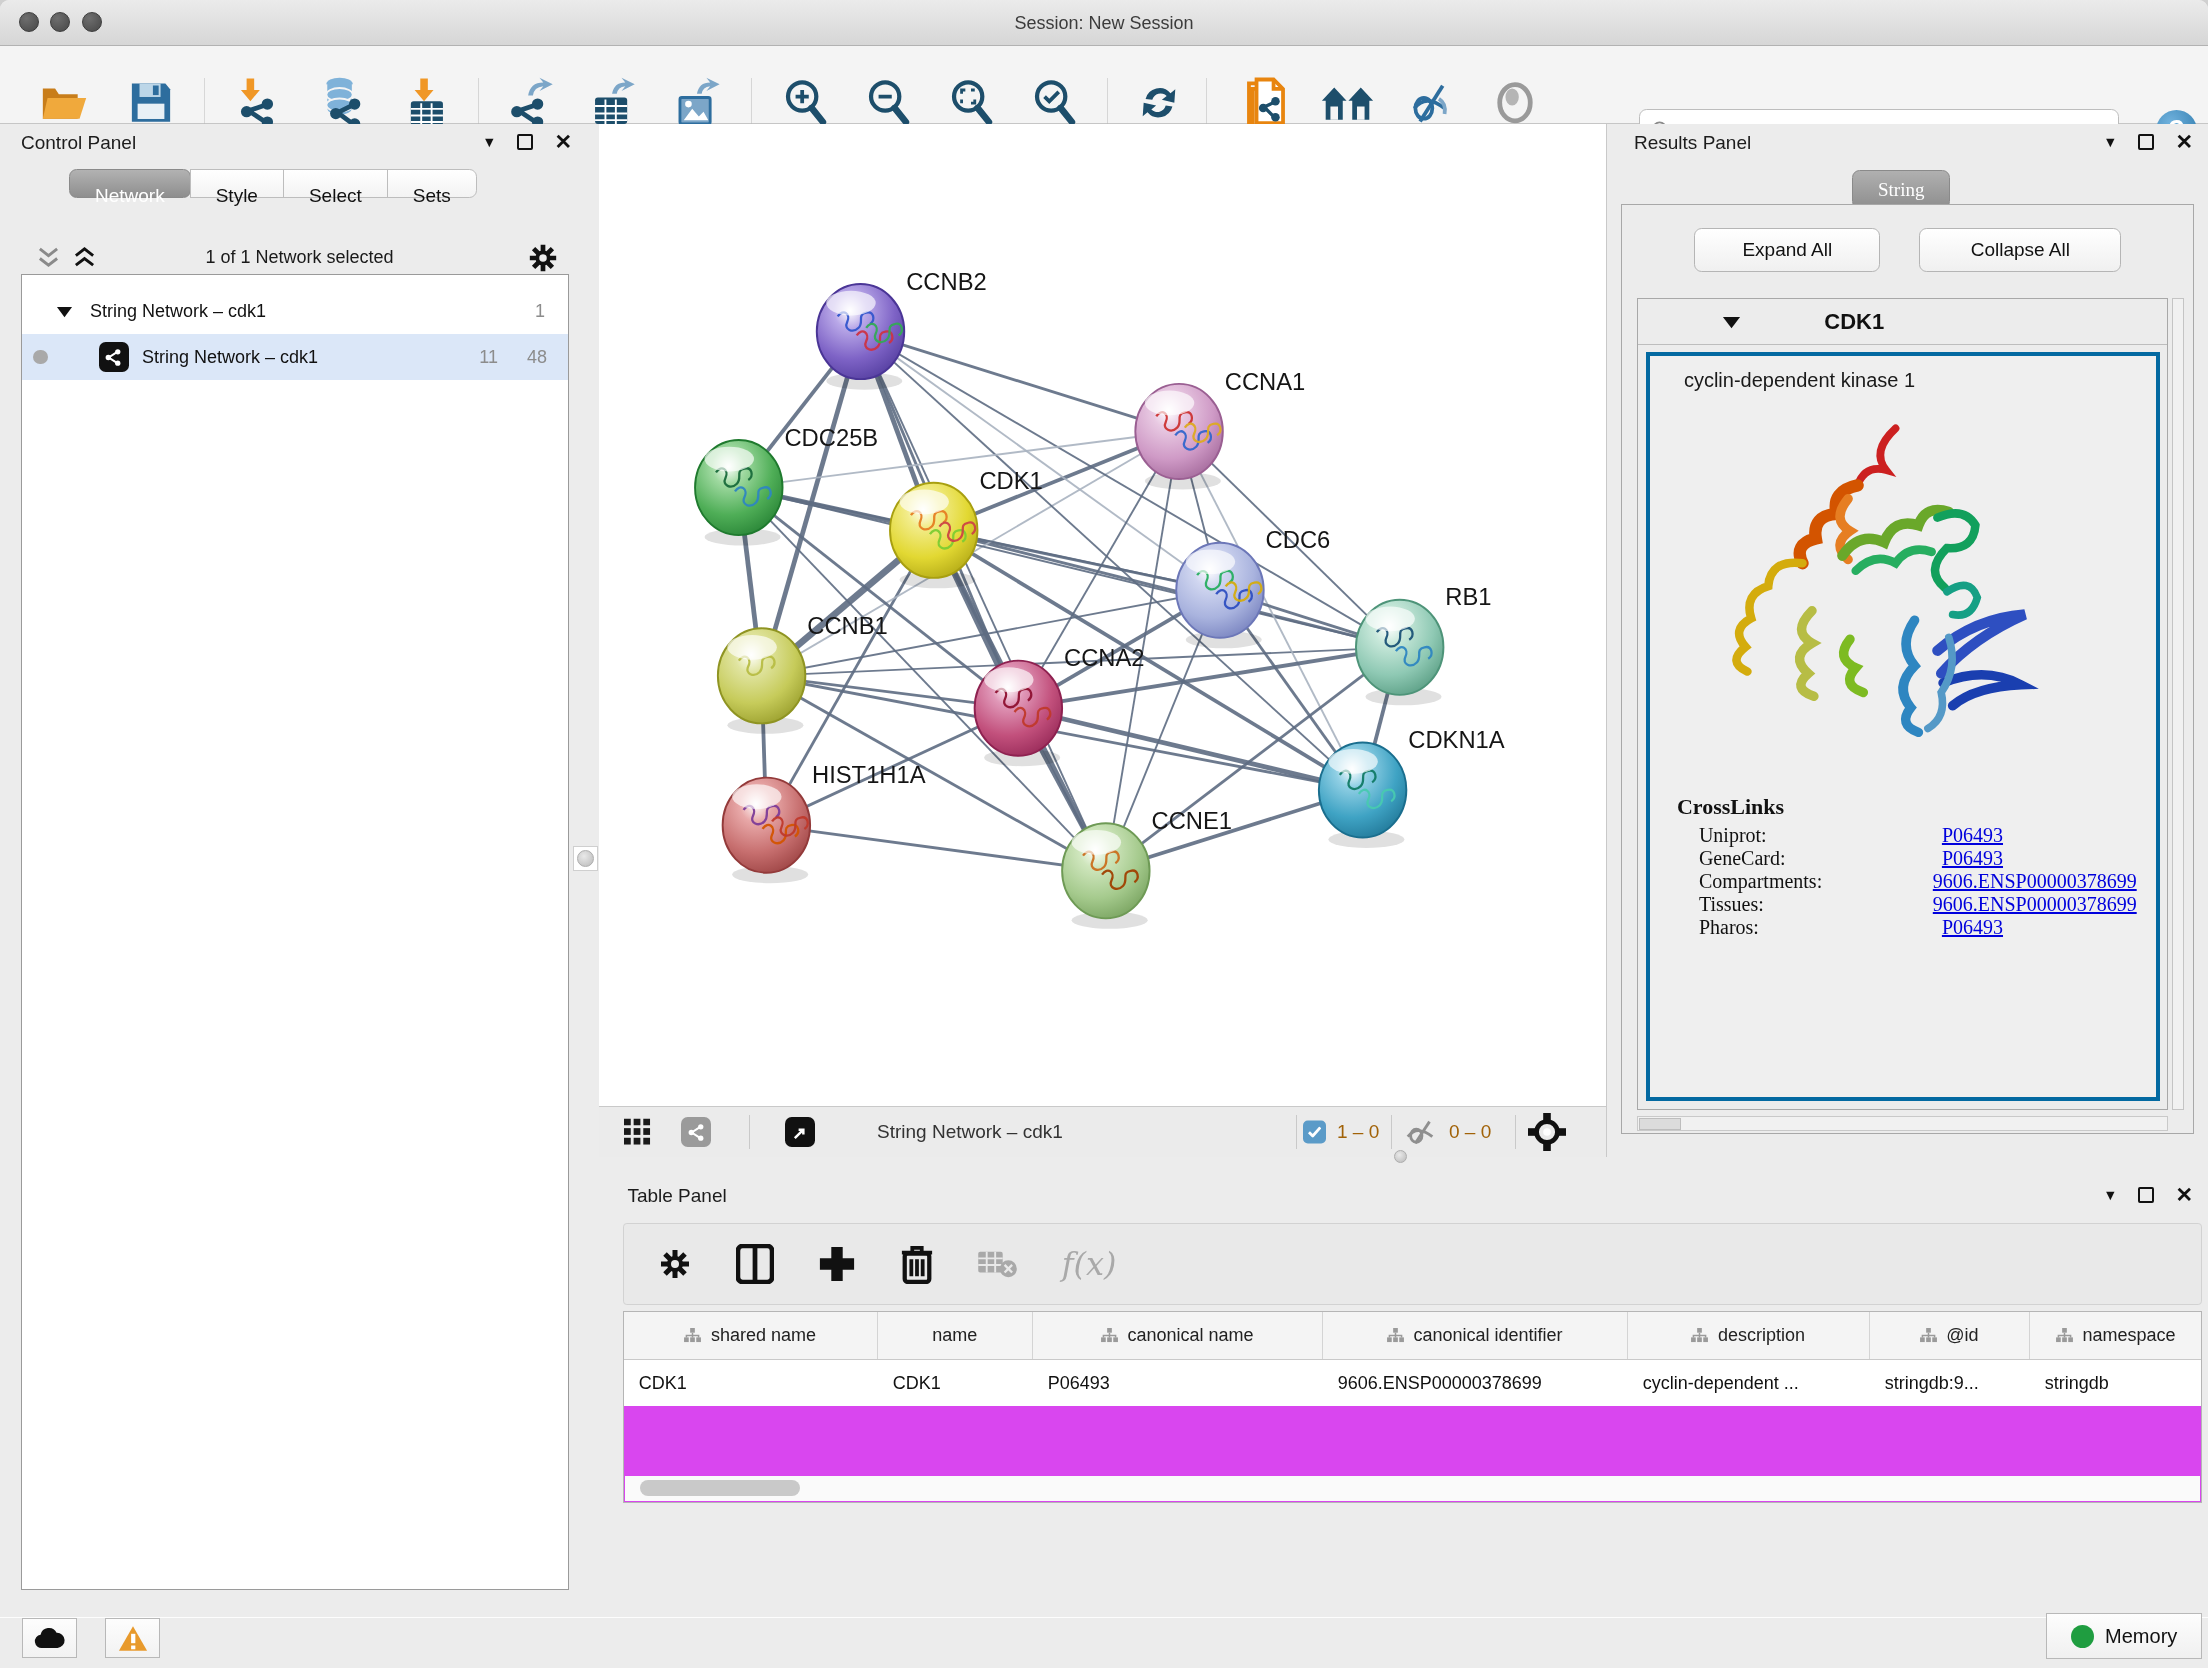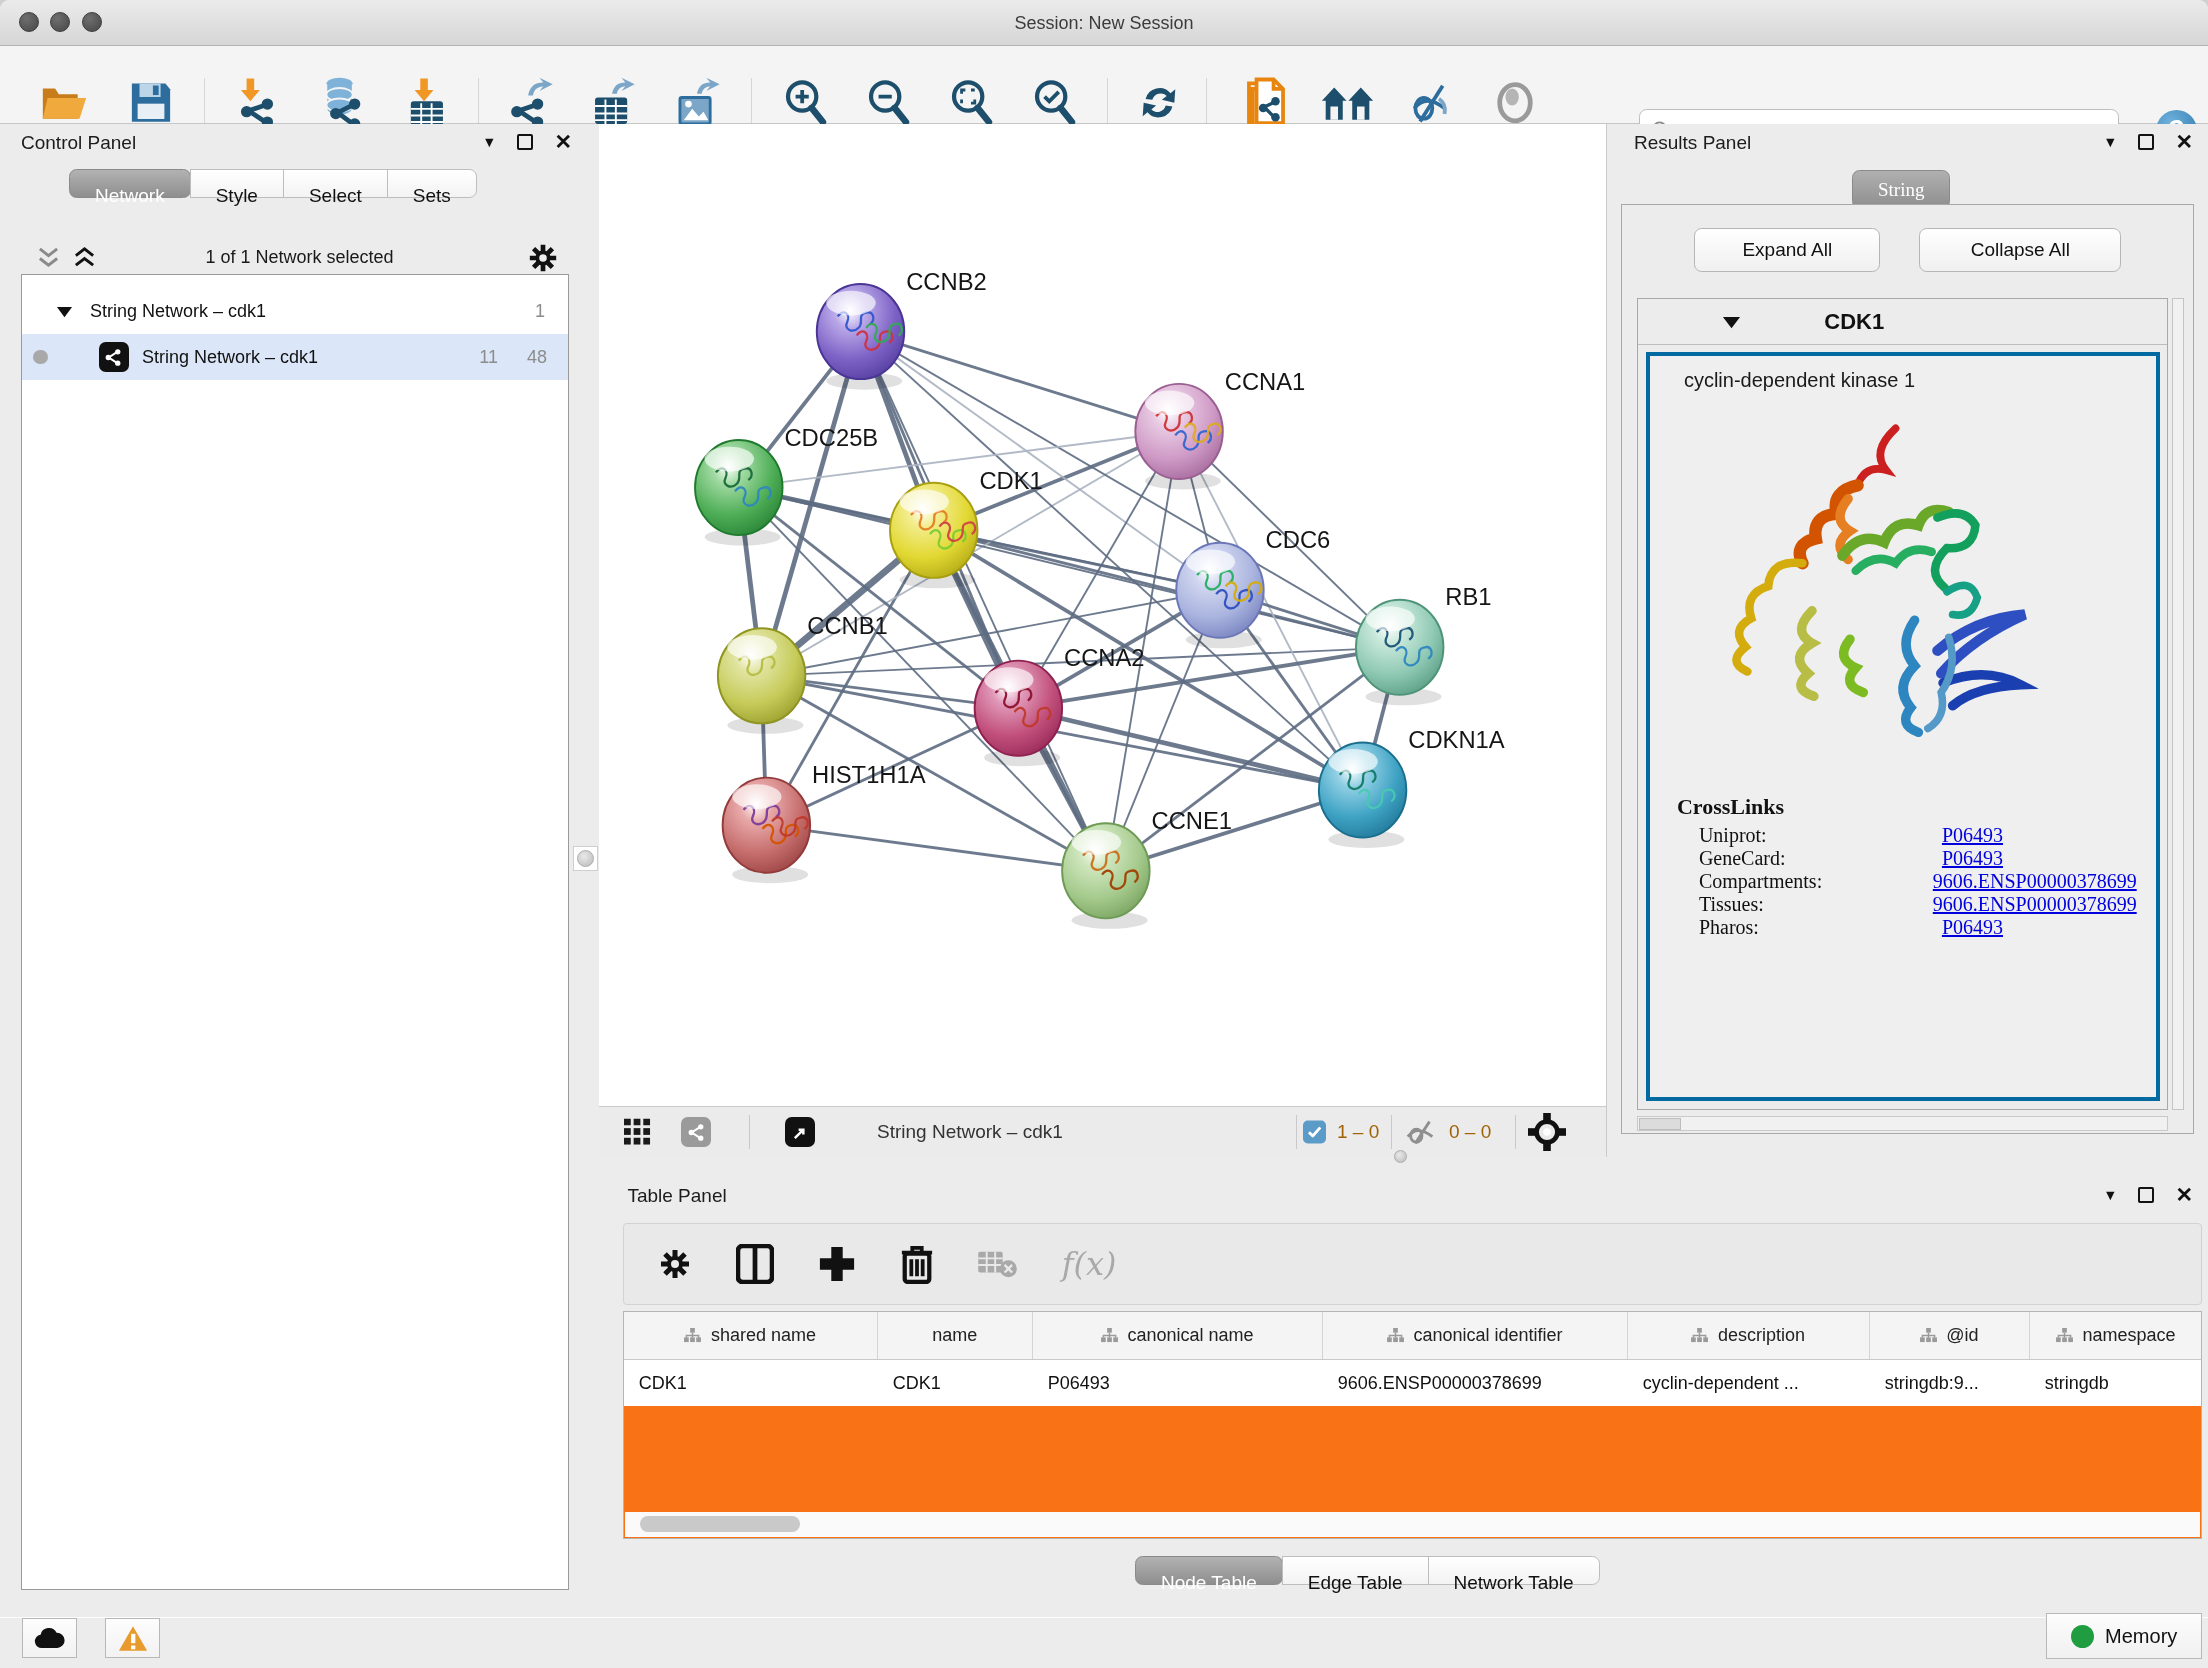--- a/index.html
+++ b/index.html
@@ -80,21 +80,21 @@
   .xlabel { width:243px; color:#111; }
   .xval { color:#0000dd; text-decoration:underline; }
   .rp-scroll-v { position:absolute; right:9.5px; top:93px; bottom:23px; width:11.4px; background:#f1f1f1; border:1px solid #c4c4c4; }
   .rp-scroll-h { position:absolute; left:15px; right:25px; bottom:1.9px; height:15px; background:#f1f1f1; border:1px solid #c9c9c9; }
   .rp-thumb { position:absolute; left:1px; top:1px; width:42px; height:11.4px; background:#dcdcdc; border:1px solid #bdbdbd; }
 
   
   .table-panel { position:absolute; left:616px; top:1168px; width:1592px; height:449px; background:#ececec; }
   .tp-toolbar { position:absolute; left:6.7px; top:55px; width:1579px; height:82px; background:#e9e9e9;
     border:1px solid #d2d2d2; border-radius:3.8px; display:flex; align-items:center; gap:44px; padding-left:34px; }
-  .tp-table { position:absolute; left:6.7px; top:143px; width:1579px; height:228px; background:#f97316; border:1px solid #b5b5b5; overflow:hidden; }
+  .tp-table { position:absolute; left:6.7px; top:143px; width:1579px; height:192px; background:#d946ef; border:1px solid #b5b5b5; overflow:hidden; }
   .thead { position:absolute; left:0; top:0; right:0; height:48px; background:#f4f4f4; border-bottom:1px solid #c9c9c9; display:flex; }
   .th { position:relative; height:100%; display:flex; align-items:center; justify-content:center; gap:9.5px;
     font-size:18px; color:#222; border-right:1px solid #d4d4d4; }
   .trow { position:absolute; left:0; top:48px; right:0; height:46px; display:flex; background:#fff; }
   .td { padding-left:15px; display:flex; align-items:center; font-size:18px; color:#111; }
   .hscroll { position:absolute; left:1px; right:1px; bottom:1px; height:25px; background:#fafafa; }
   .hthumb { position:absolute; left:15px; top:3.8px; width:160px; height:16px; background:#c9c9c9; border-radius:8.6px; }
   .tp-tabs { position:absolute; left:520px; top:388px; }
 
   
@@ -829,25 +829,20 @@
           <div class="td" style="width: 305px; flex: 0 0 305px;">9606.ENSP00000378699</div>
           <div class="td" style="width: 242px; flex: 0 0 242px;">cyclin-dependent ...</div>
           <div class="td" style="width: 160px; flex: 0 0 160px;">stringdb:9...</div>
           <div class="td" style="width: 173px; flex: 0 0 173px;">stringdb</div>
         </div>
       <div class="hscroll">
           <span class="hthumb"></span>
         </div>
     </div>
 
-    <div class="seg tp-tabs" id="tbl-tabs">
-        <span class="tab selected">Node Table</span>
-        <span class="tab">Edge Table</span>
-        <span class="tab">Network Table</span>
-      </div>
   </div>
 
   <div class="statusbar">
     <div class="sb-btn" style="left:22px;width:55px">
       <svg width="32" height="23" viewBox="0 0 34 24">
         <path d="M9 22 a7 7 0 0 1 -2 -14 a9 9 0 0 1 17 -2 a6.5 6.5 0 0 1 1 16 Z" fill="#111"></path>
       </svg>
     </div>
     <div class="sb-btn" style="left:105px;width:55px">
       <svg width="30" height="27" viewBox="0 0 32 28">

